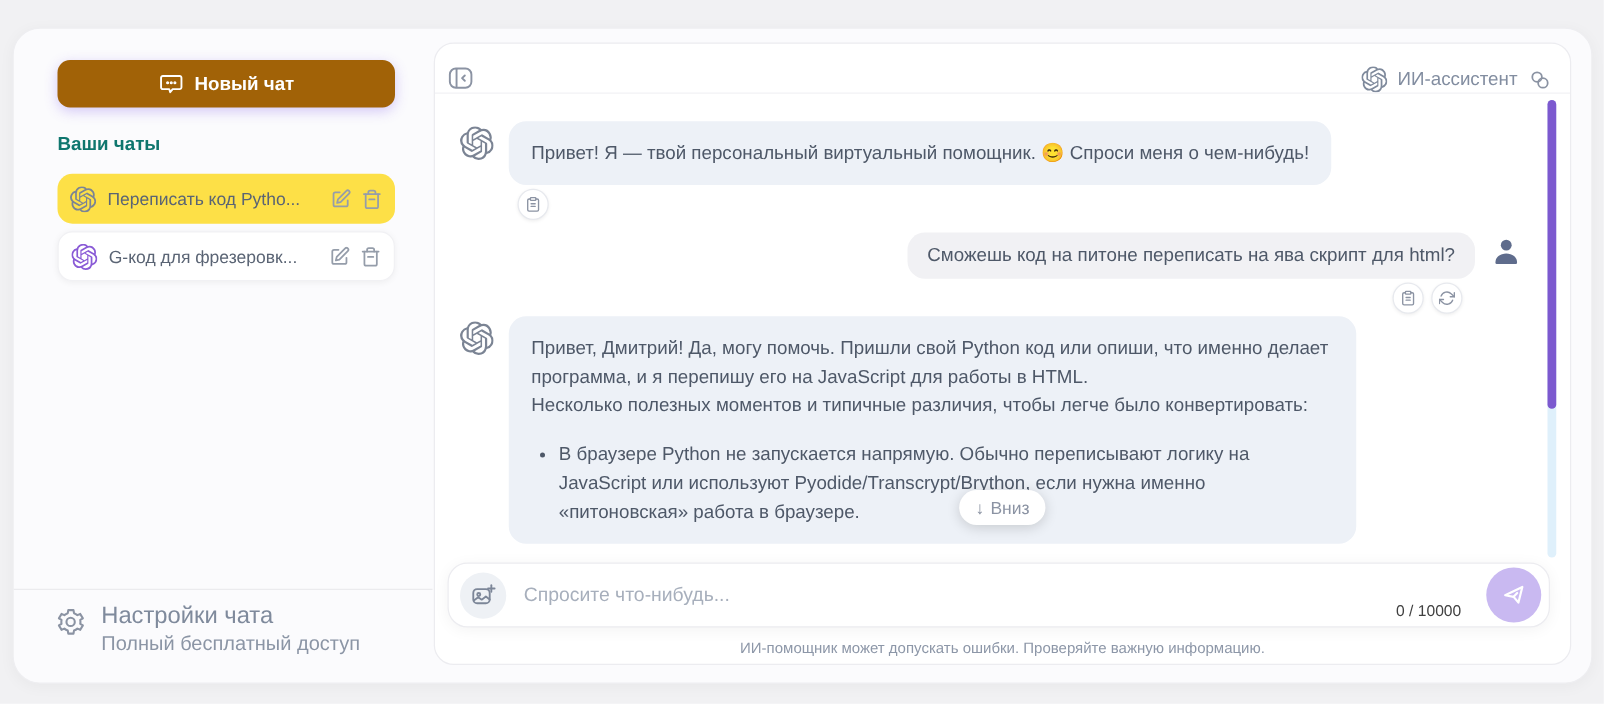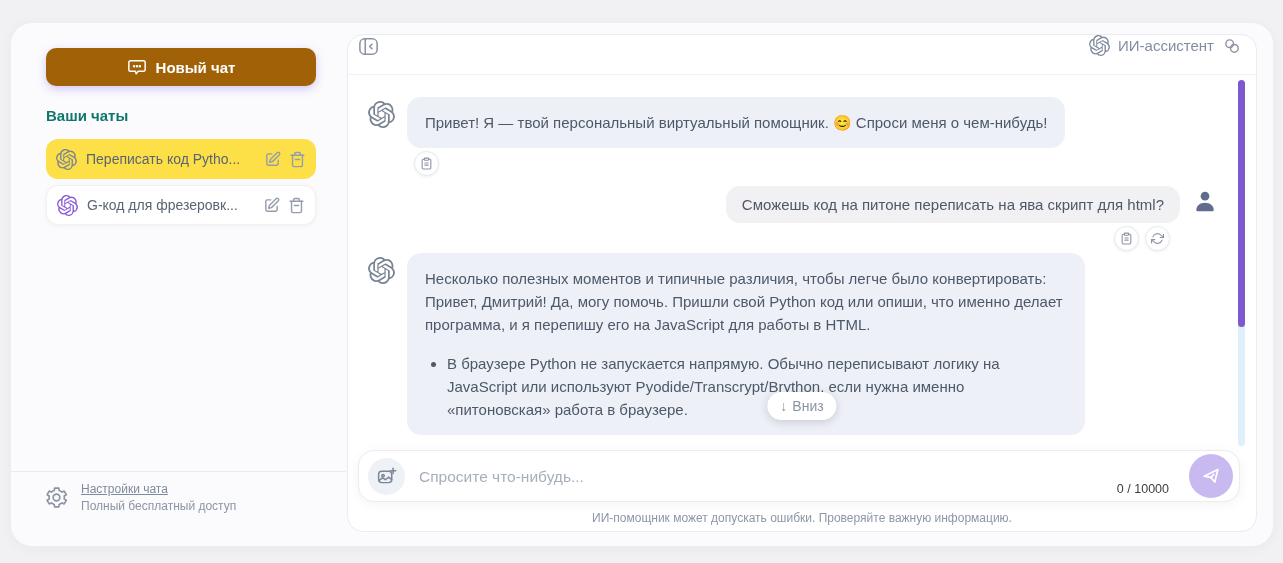--- a/index.html
+++ b/index.html
@@ -37,31 +37,31 @@
   .ci-icon{flex:none;width:21px;height:21px;}
   .ci-icon.gray{color:#7b8494;}
   .ci-icon.purple{color:#8a5bd6;}
   .ci-title{flex:1;font-size:14px;color:#5a6474;white-space:nowrap;overflow:hidden;}
   .ci-actions{display:flex;gap:8px;color:#959daa;}
   .act{cursor:pointer;display:flex;}
   .act svg{width:17px;height:17px;}
   .sidebar-divider{position:absolute;left:0;top:448px;width:335px;height:1px;background:#ebebee;}
   .settings{position:absolute;left:33px;top:459px;display:flex;gap:12px;align-items:flex-start;cursor:pointer;color:#8b93a3;}
   .settings svg{width:25px;height:25px;margin-top:3px;}
-  .settings-title{font-size:12px;color:#7f8a9c;text-decoration:underline;}
-  .settings-sub{font-size:12px;color:#8b95a5;margin-top:3px;}
+  .settings-title{font-size:19px;color:#7f8a9c;}
+  .settings-sub{font-size:16px;color:#8b95a5;margin-top:3px;}
 
   
   .chat-panel{
     position:absolute;left:336px;top:11px;width:910px;height:498px;box-sizing:border-box;
     background:#fff;border:1px solid #ececf0;border-radius:16px;overflow:hidden;
   }
   .panel-header{
     position:absolute;left:0;top:0;width:100%;height:40px;box-sizing:border-box;
-    border-bottom:1px solid #f2f2f5;display:flex;align-items:flex-start;padding:0 14px 0 9px;
+    border-bottom:1px solid #f2f2f5;display:flex;align-items:flex-end;padding:0 14px 0 9px;
   }
   .collapse-btn{border:none;background:none;padding:0;color:#8b93a3;cursor:pointer;display:flex;}
   .collapse-btn svg{width:23px;height:23px;}
   .header-right{margin-left:auto;display:flex;align-items:center;gap:8px;}
   .header-gpt{width:21px;height:21px;color:#7f8a9c;}
   .assistant-name{font-size:15px;color:#828da0;}
   .link-btn{border:none;background:none;padding:0;color:#8b93a3;cursor:pointer;display:flex;}
   .link-btn svg{width:20px;height:20px;}
 
   
@@ -295,22 +295,22 @@
               <use href="#i-refresh"></use>
             </svg>
           </span>
       </div>
 
       <div class="msg-row a2">
         <svg class="avatar-ai">
             <use href="#i-openai"></use>
           </svg>
         <div class="bubble big">
+          <p>Привет, Дмитрий! Да, могу помочь. Пришли свой Python код или опиши, что именно делает программа, и я перепишу его на JavaScript для работы в HTML.</p>
           <p>Несколько полезных моментов и типичные различия, чтобы легче было конвертировать:</p>
-          <p>Привет, Дмитрий! Да, могу помочь. Пришли свой Python код или опиши, что именно делает программа, и я перепишу его на JavaScript для работы в HTML.</p>
           <ul>
             <li>В браузере Python не запускается напрямую. Обычно переписывают логику на JavaScript или используют Pyodide/Transcrypt/Brython, если нужна именно «питоновская» работа в браузере.</li>
           </ul>
         </div>
       </div>
     </div>
 
     <div class="scroll-track">
       <div class="scroll-thumb"></div>
     </div>

